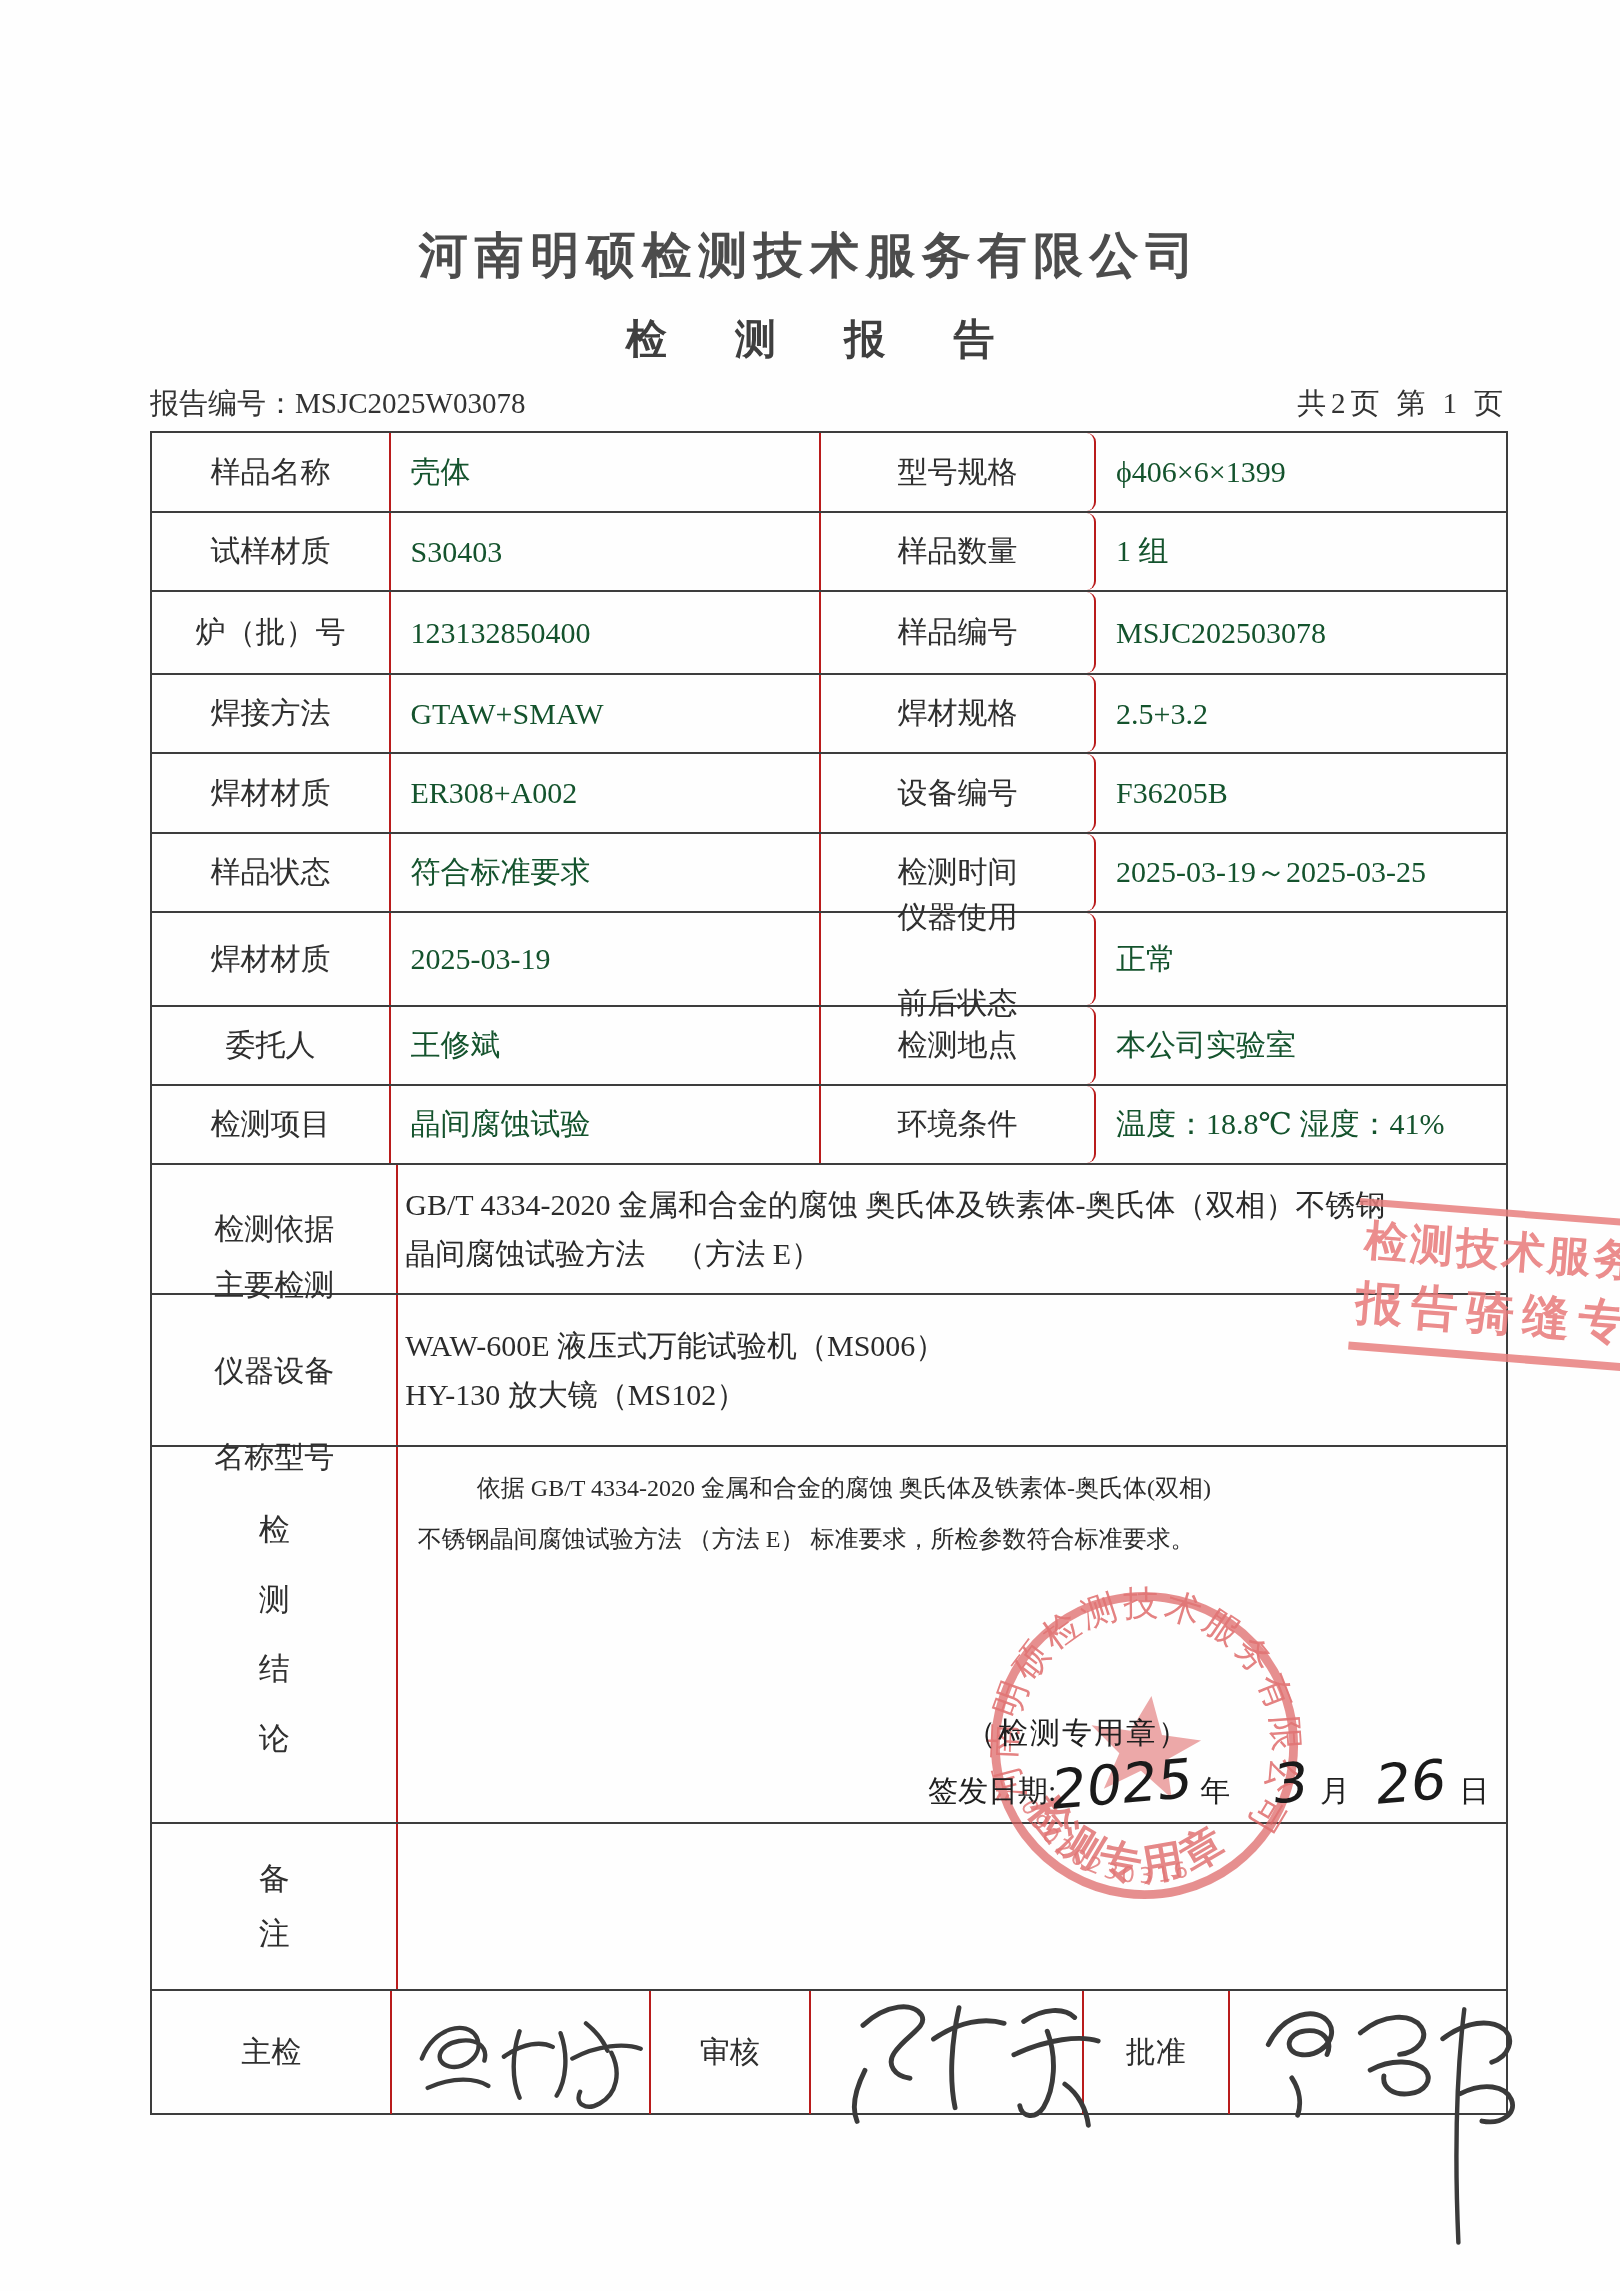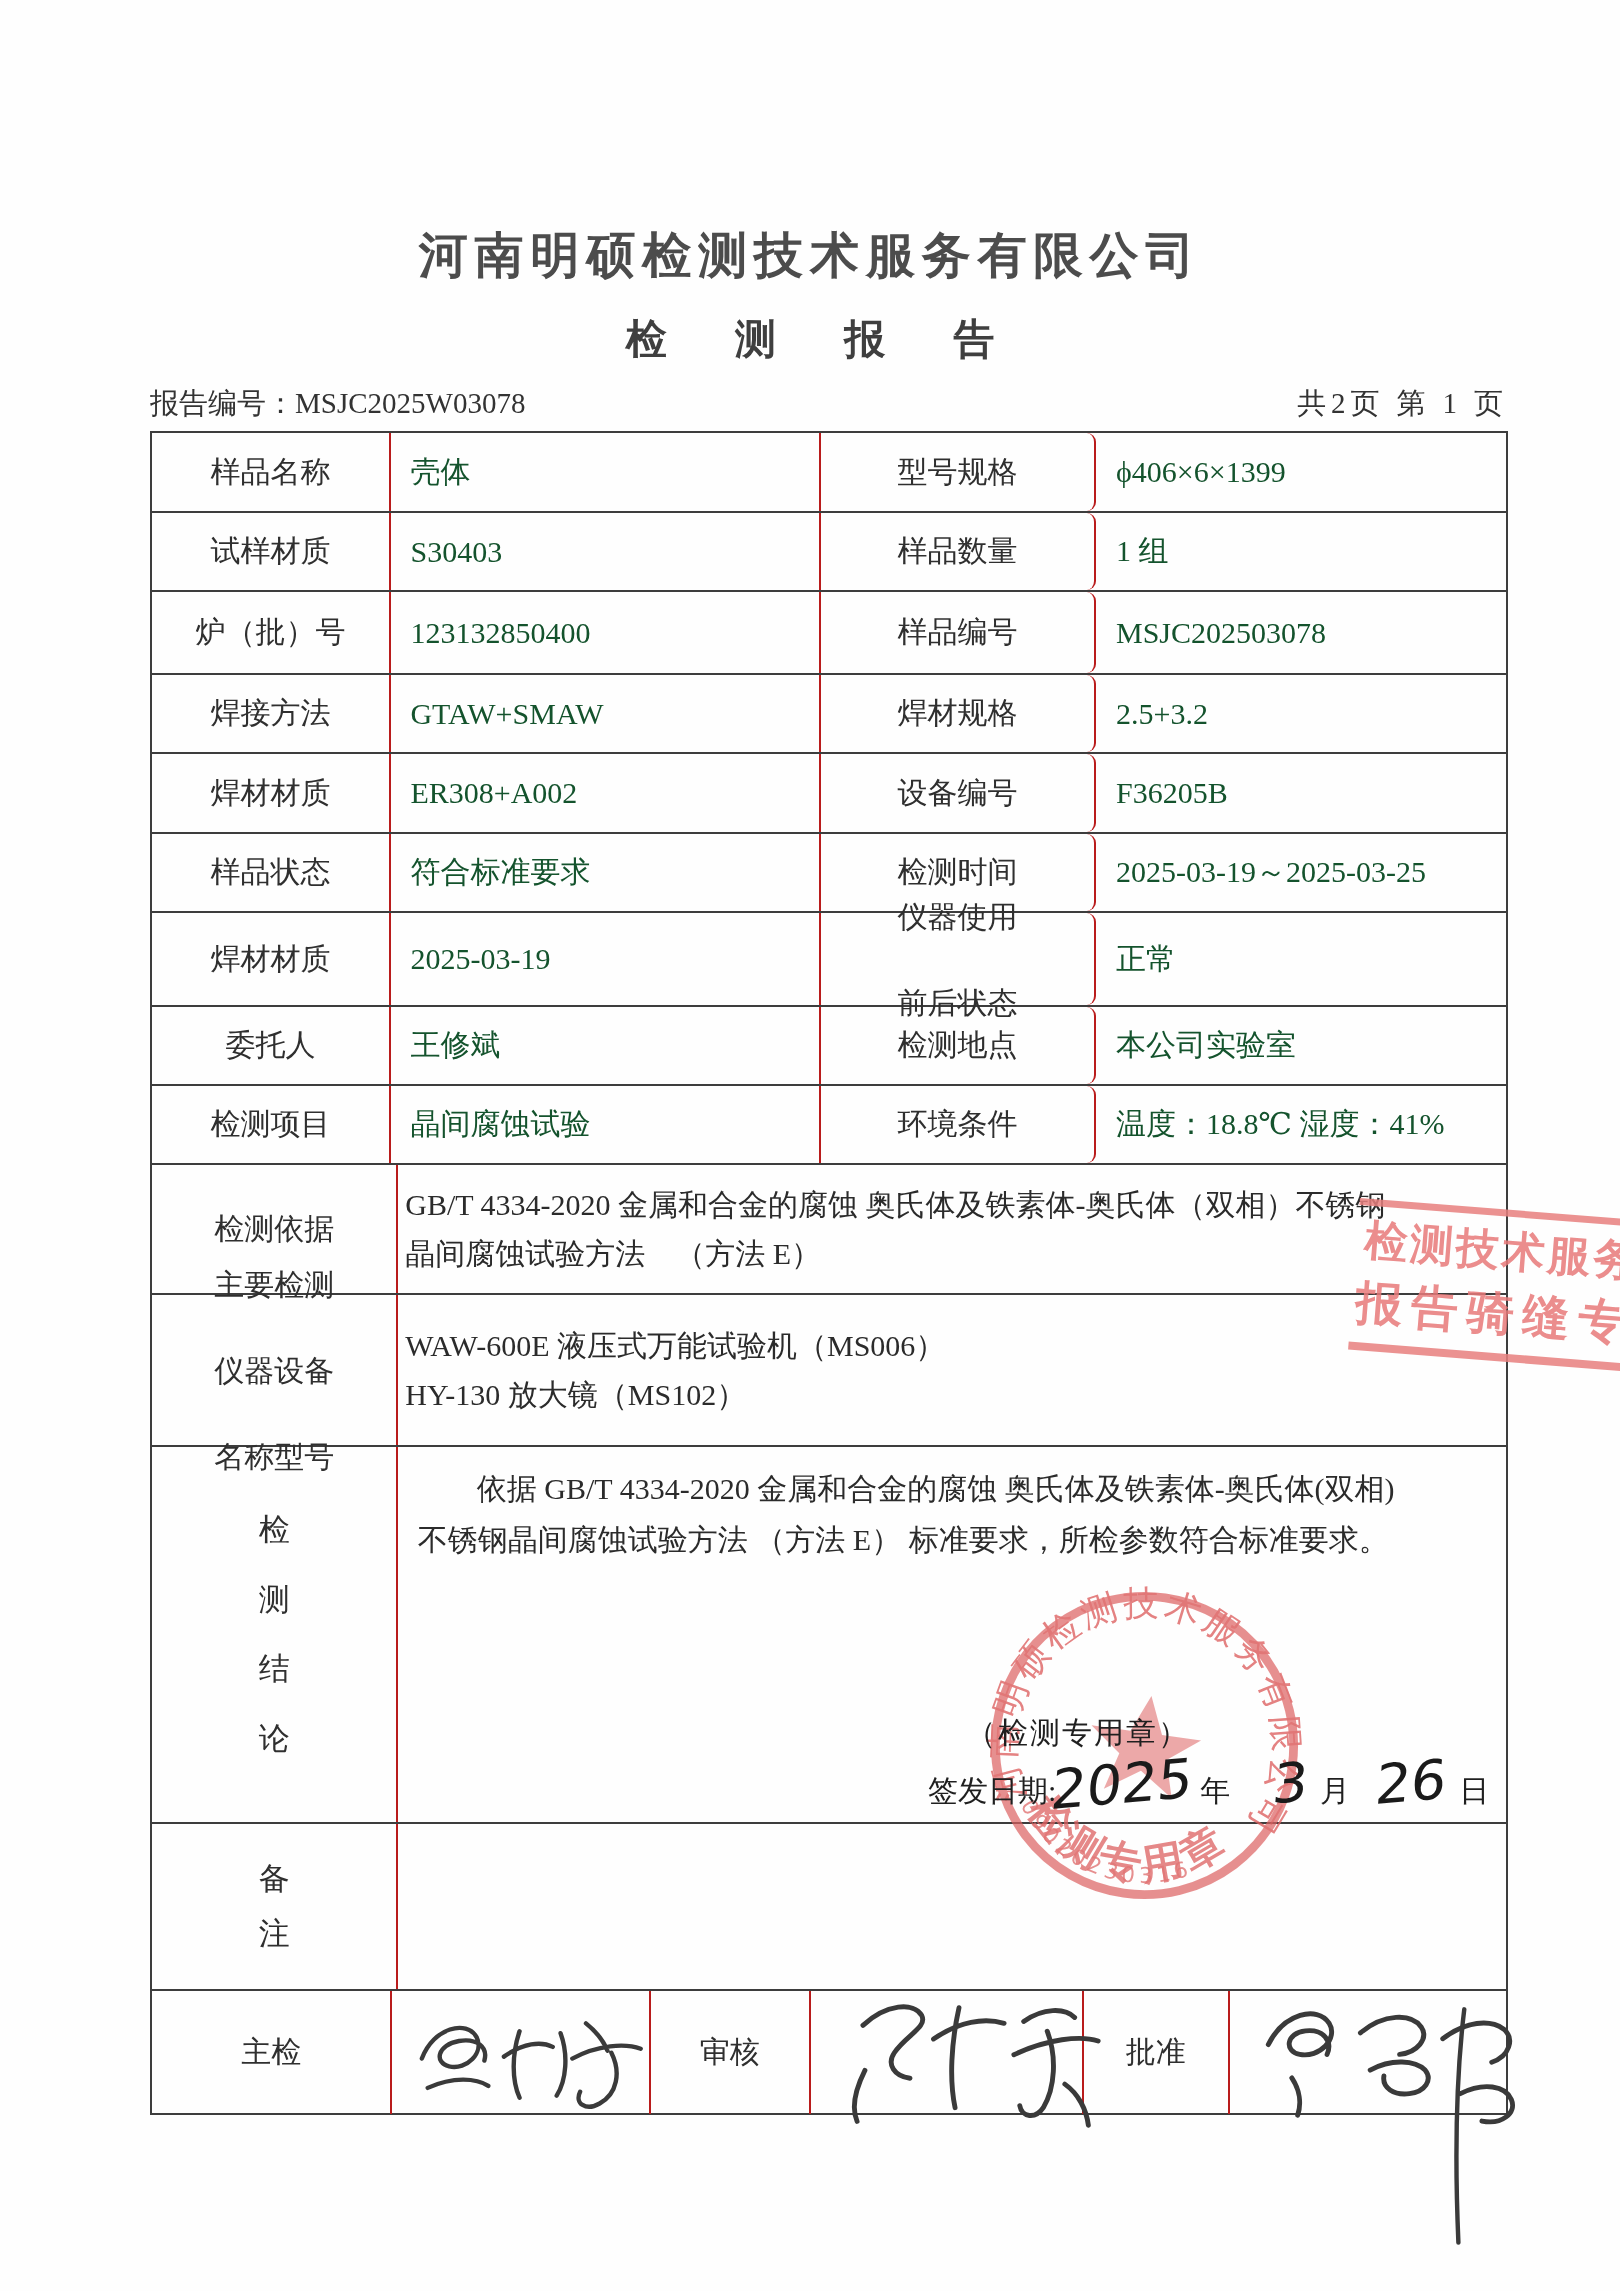--- a/index.html
+++ b/index.html
@@ -35,21 +35,21 @@
   .td.end{border-right:none;}
   .td.lab{justify-content:center;text-align:center;font-size:30px;color:#2f2f2f;}
   .td.val{justify-content:flex-start;padding-left:19.6px;font-size:30px;color:#14532d;}
   .w-l1{width:247px;}.w-v1{width:444px;}.w-l2{width:285px;border-radius:9px;}.w-v2{width:423px;}
   .multi{flex-direction:column;align-items:flex-start;justify-content:center;padding-left:7px;}
   .multi .ln{line-height:49px;font-size:30px;}
   .lab-lines{display:flex;flex-direction:column;align-items:center;justify-content:center;line-height:43px;gap:43px;}
   .vert-label{display:flex;flex-direction:column;align-items:center;justify-content:center;gap:27.4px;font-size:31px;}
   .vert-label.tight{gap:13.7px;}
   .concl-val{position:relative;display:block;padding:15.7px 17.6px 0 19.6px;}
-  .concl-line{font-size:30px;line-height:51px;white-space:nowrap;}
+  .concl-line{font-size:24px;line-height:51px;white-space:nowrap;}
   .concl-line.indent{padding-left:59px;}
   
   .w-s1{width:241px;}.w-s2{width:259px;}.w-s3{width:160px;}
   .w-s4{width:274px;}.w-s5{width:146px;}.w-s6{width:277px;}
   
   .round-stamp{position:absolute;left:962px;top:1563px;z-index:3;opacity:.88;}
   .seal-note{position:absolute;left:966px;top:1713px;z-index:4;font-size:30px;letter-spacing:2px;color:#1f1f1f;}
   .issue-line{position:absolute;left:928px;top:1766px;z-index:4;display:flex;align-items:center;font-size:30px;color:#1f1f1f;white-space:nowrap;}
   .hand{font-family:"DejaVu Sans",sans-serif;color:#1a1a1a;display:inline-block;transform:skewX(-10deg) rotate(-5deg);}
   .hand.year{font-size:55px;margin:-13.7px 2px 0 -3.9px;}

